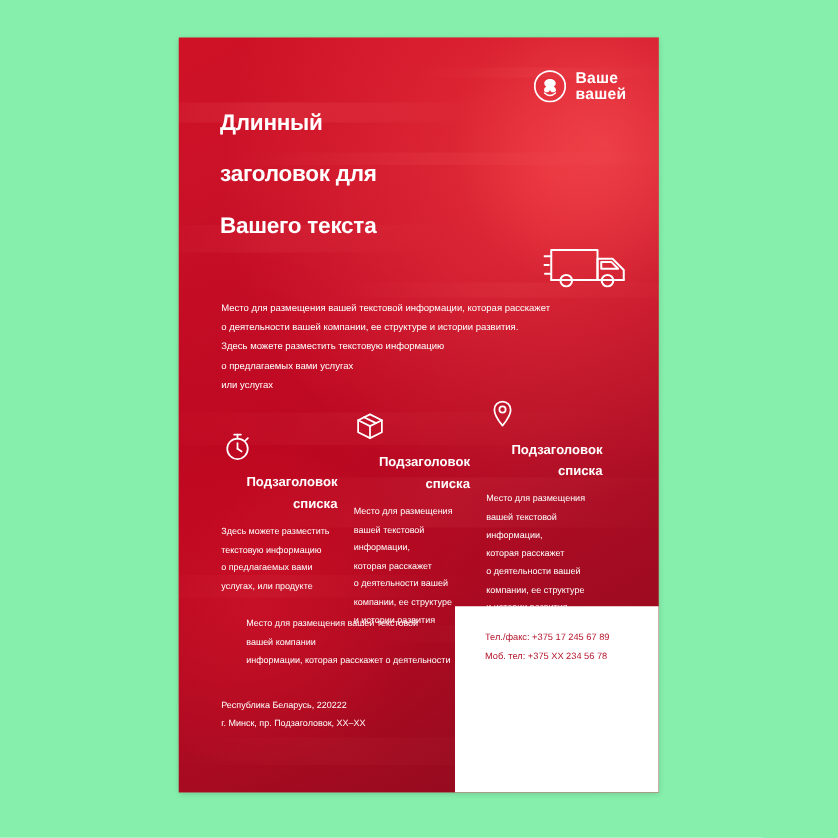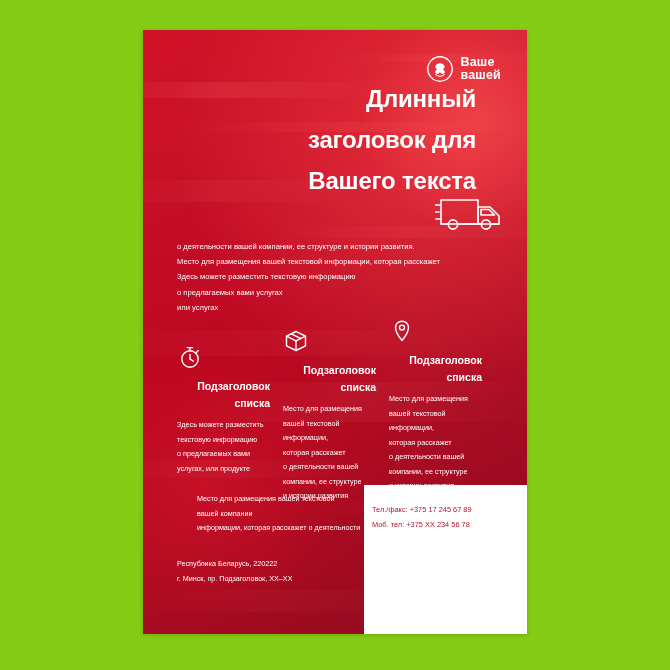--- a/index.html
+++ b/index.html
@@ -11,21 +11,21 @@
     height: 670px;
     background: #ffffff;
     font-family: "Liberation Sans", sans-serif;
     overflow: hidden;
   }
 
   .stage {
     position: relative;
     width: 670px;
     height: 670px;
-    background: #84cc16;
+    background: #86efac;
   }
 
   
   .poster {
     position: absolute;
     left: 143px;
     top: 30px;
     width: 384px;
     height: 604px;
     background:
@@ -91,24 +91,23 @@
   }
 
   
   .headline {
     position: absolute;
     left: 33px;
     top: 48px;
     width: 300px;
     color: #ffffff;
     font-weight: bold;
-    font-size: 24px;
+    font-size: 18px;
     line-height: 41px;
     letter-spacing: -0.2px;
-    text-align: right;
   }
   .headline .ln { display: block; white-space: nowrap; }
 
   
   .truck {
     position: absolute;
     left: 292px;
     top: 160px;
     width: 74px;
     height: 48px;
@@ -185,21 +184,21 @@
 
   
   .contacts {
     position: absolute;
     left: 221px;
     top: 455px;
     width: 163px;
     height: 149px;
     background: #ffffff;
     color: #b3132a;
-    padding: 18px 16px 0 8px;
+    padding: 18px 16px 0 24px;
     box-sizing: border-box;
     font-size: 7.4px;
     line-height: 14.5px;
   }
   .contacts .phones span,
   .contacts .web span { display: block; }
   .contacts .web { margin-top: 22px; }
 </style>
 </head>
 <body>
@@ -254,22 +253,22 @@
           <circle cx="18" cy="34.5" r="4.6"></circle>
           <circle cx="51" cy="34.5" r="4.6"></circle>
           <path d="M0 15 H5"></path>
           <path d="M-2 22 H4"></path>
           <path d="M1 29 H5"></path>
         </g>
       </svg>
     </div>
 
     <div class="intro">
+      <span>Место для размещения вашей текстовой информации, которая расскажет</span>
       <span>о деятельности вашей компании, ее структуре и истории развития.</span>
-      <span>Место для размещения вашей текстовой информации, которая расскажет</span>
       <span>Здесь можете разместить текстовую информацию</span>
       <span>о предлагаемых вами услугах</span>
       <span>или услугах</span>
     </div>
 
     <div class="cols">
 
       <div class="col col-1">
         <div class="col-icon">
           <svg viewBox="0 0 26 26" width="26" height="26" aria-hidden="true">

